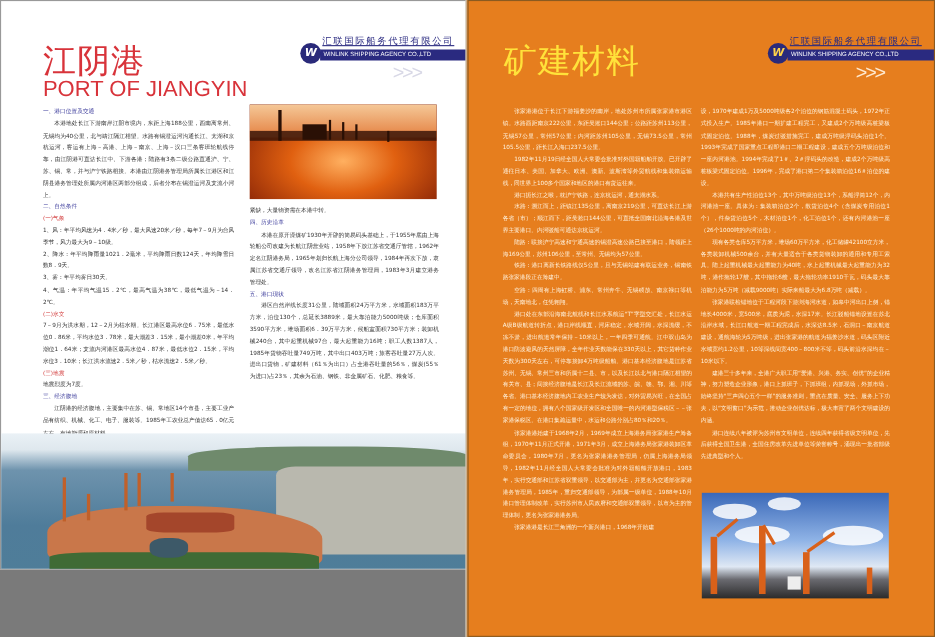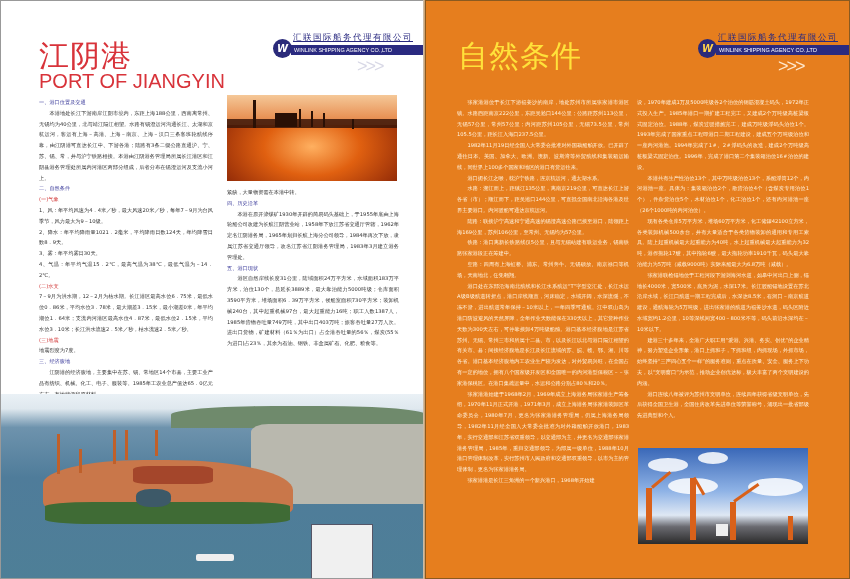--- a/index.html
+++ b/index.html
@@ -1,19 +1,19 @@
 <!DOCTYPE html>
 <html><head>
 <meta charset="utf-8">
 <style>
   * { box-sizing: border-box; margin: 0; padding: 0; }
   html, body { width: 850px; height: 579px; overflow: hidden; background: #7a7a7a; }
   body { font-family: "DejaVu Sans", sans-serif; position: relative; }
   .spread { position: absolute; left: 0; top: 0; width: 850px; height: 579px; }
-  .page-left { position: absolute; left: 0; top: 0; width: 425px; height: 579px; background: #ffffff; border: 1px solid #999; overflow: hidden; }
+  .page-left { position: absolute; left: 0; top: 0; width: 425px; height: 518px; background: #ffffff; border: 1px solid #999; overflow: hidden; }
   .page-right { position: absolute; left: 425px; top: 0; width: 425px; height: 579px; background: #e67e1e; border: 1px solid #8a5a20; overflow: hidden; }
   .spine { position: absolute; left: 423px; top: 0; width: 4px; height: 579px; background: linear-gradient(90deg,#d0c7b8,#c06a14); }
 
   .title-cn { position: absolute; font-size: 30px; line-height: 34px; letter-spacing: 1px; }
   .title-en { position: absolute; font-size: 20px; line-height: 22px; letter-spacing: 0px; font-family: "Liberation Sans", sans-serif; text-align: right; }
   .left .title-cn, .left .title-en { color: #d8333a; }
   .right .title-cn, .right .title-en { color: #ffe23a; }
 
   .logo { position: absolute; width: 155px; height: 28px; }
   .logo .circle { position: absolute; left: 0; top: 7px; width: 19px; height: 19px; border-radius: 50%; background: #2a2a7a; color: #fff; font-size: 10px; font-weight: bold; font-style: italic; text-align: center; line-height: 19px; }
@@ -113,21 +113,21 @@
       <div class="crane" style="position:absolute;left:124px;top:36px;width:3px;height:30px;background:#c0602a;"></div>
       <div class="crane" style="position:absolute;left:154px;top:36px;width:3px;height:26px;background:#c0602a;"></div>
       <div class="bldg" style="left:310px;top:130px;width:62px;height:56px;"></div>
       <div style="position:absolute;left:195px;top:160px;width:38px;height:7px;background:#eee;border-radius:2px;"></div>
     </div>
   </div>
 
   <div class="spine"></div>
 
   <div class="page-right right">
-    <div class="title-cn" style="left:32px;top:38px;">自然条件</div>
+    <div class="title-cn" style="left:32px;top:38px;">矿建材料</div>
 
     <div class="logo" style="left:272px;top:31px;">
       <div class="circle" style="background:#2a2a7a;color:#ffd34a;">W</div>
       <div class="cn">汇联国际船务代理有限公司</div>
       <div class="bar">WINLINK SHIPPING AGENCY CO.,LTD</div>
     </div>
     <div class="chev" style="left:352px;top:55px;">&gt;&gt;&gt;</div>
 
     <div class="col" id="rcol1" style="left:31px;top:96px;width:172px;">
         <p class="ind">张家港港位于长江下游福姜沙的南岸，地处苏州市所属张家港市港区镇。水路西距南京222公里，东距吴淞口144公里；公路距苏州113公里，无锡57公里，常州57公里；内河距苏州105公里，无锡73.5公里，常州105.5公里，距长江入海口237.5公里。</p>

